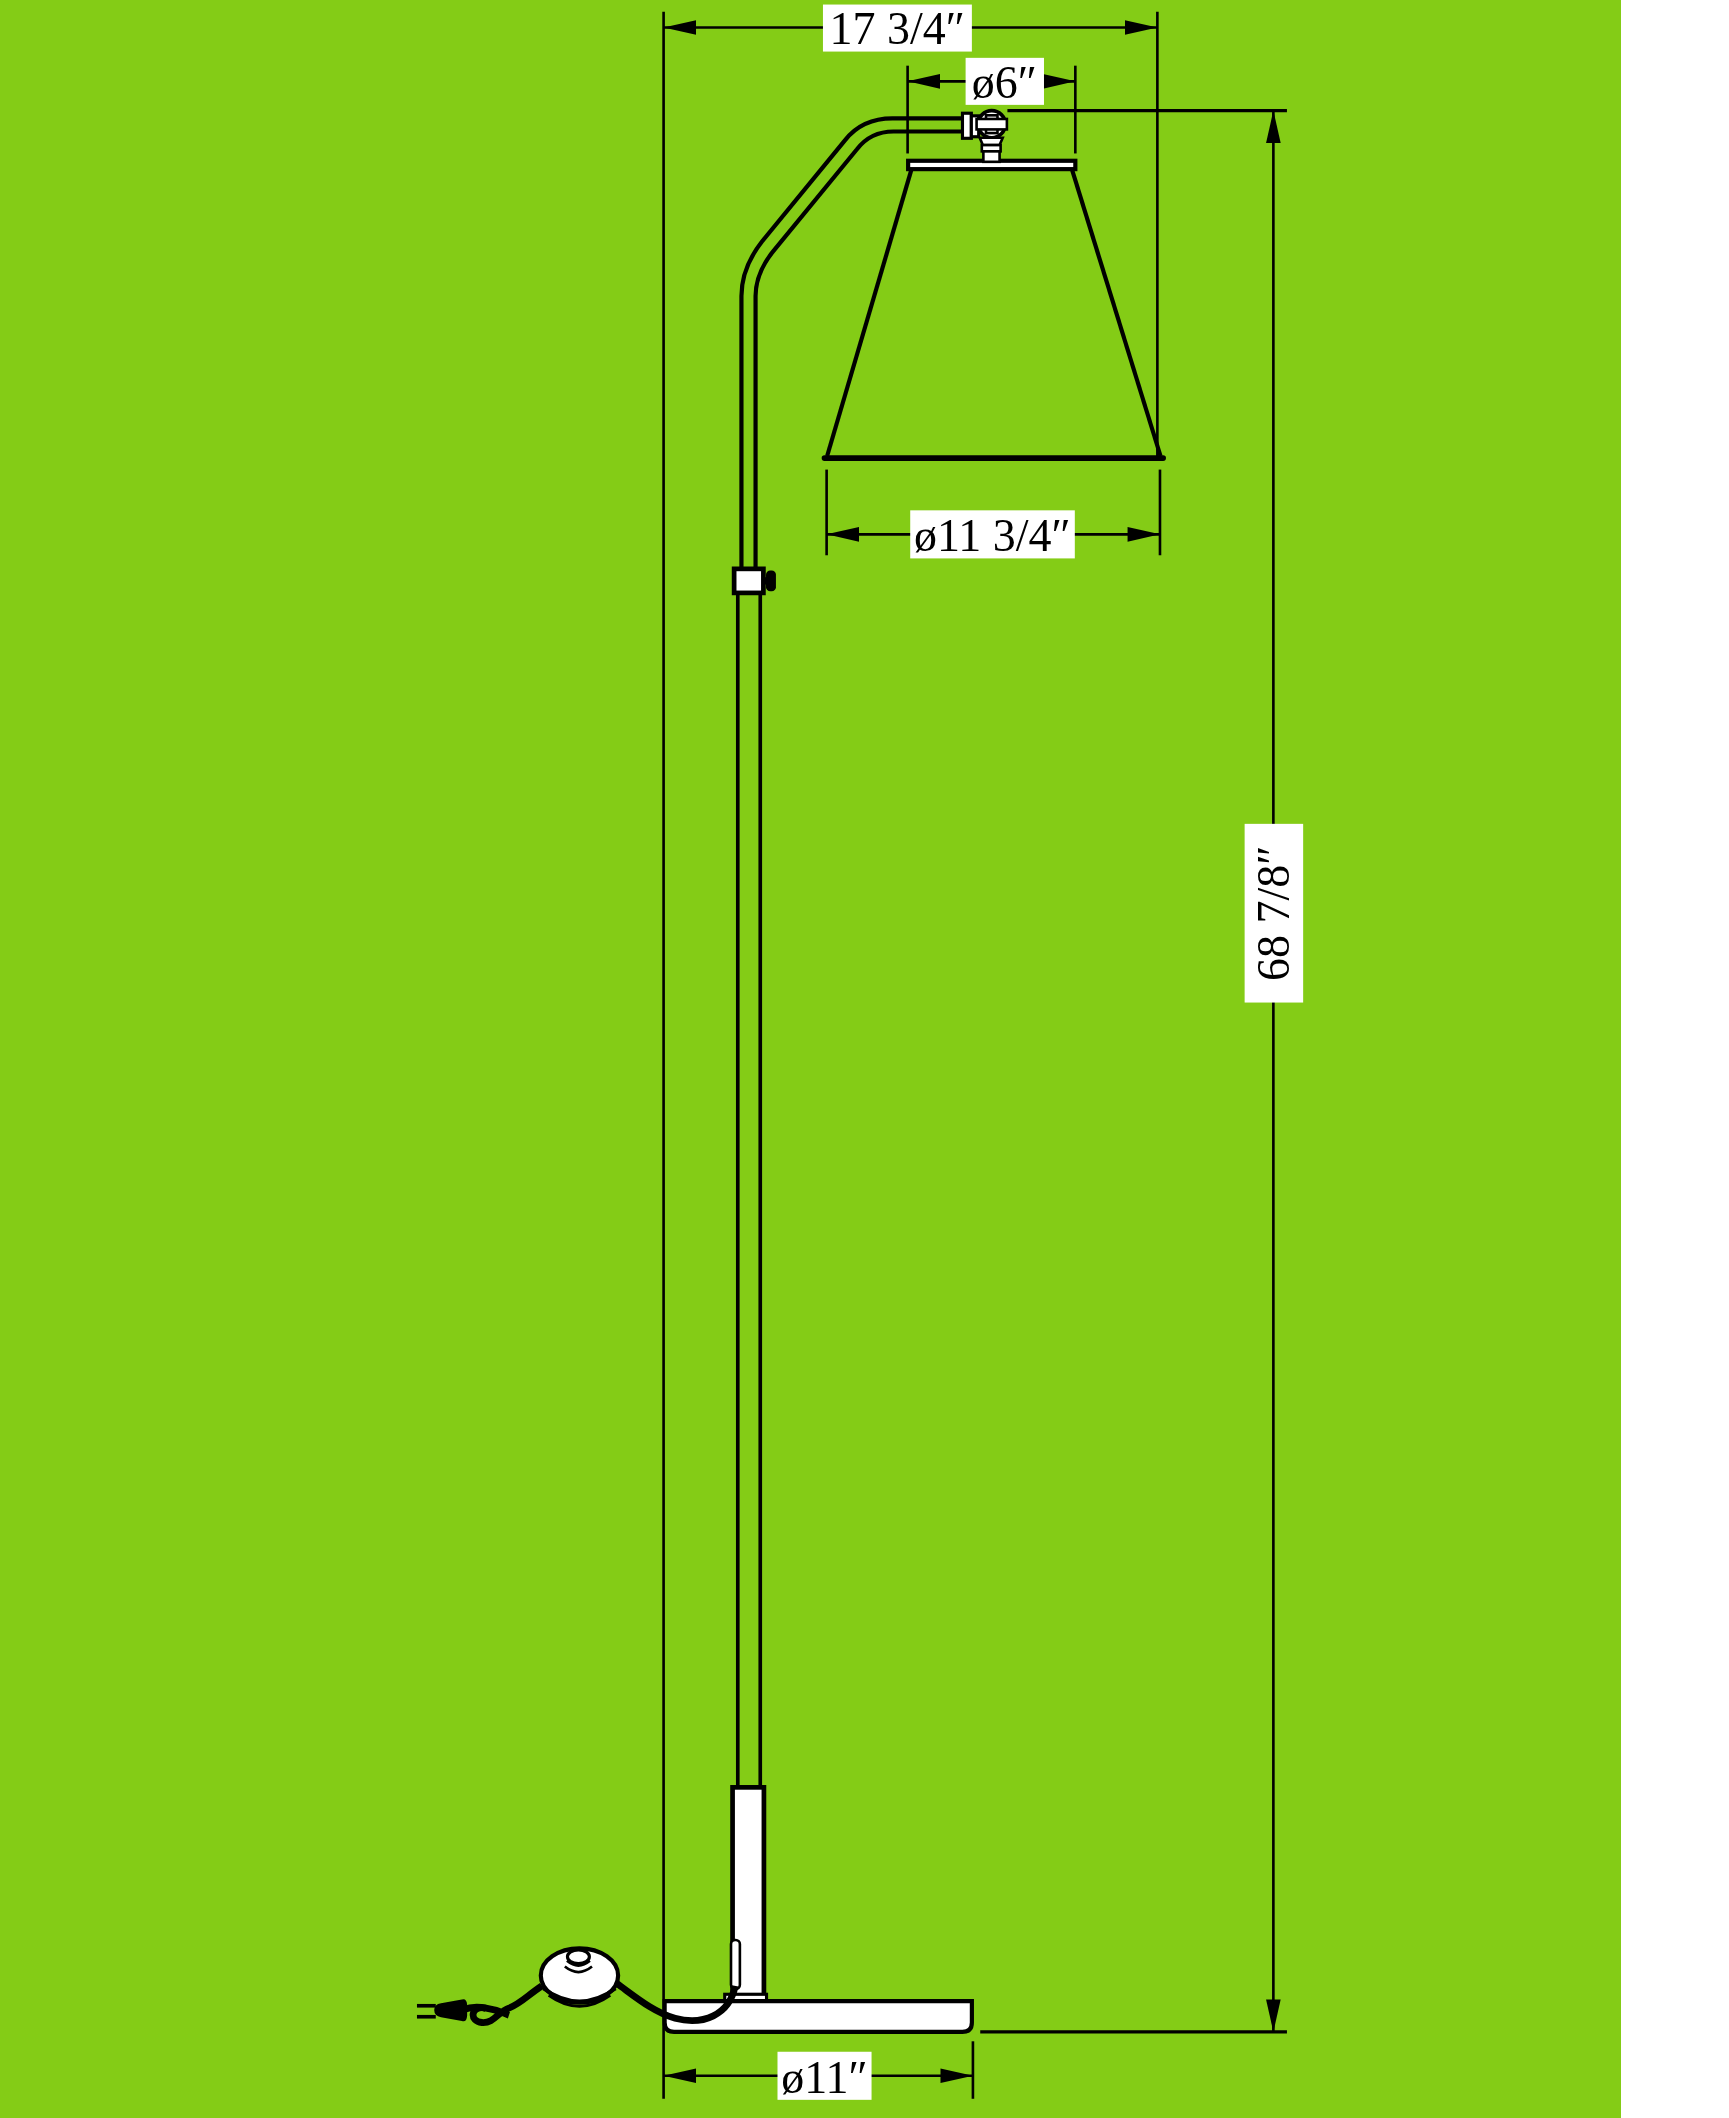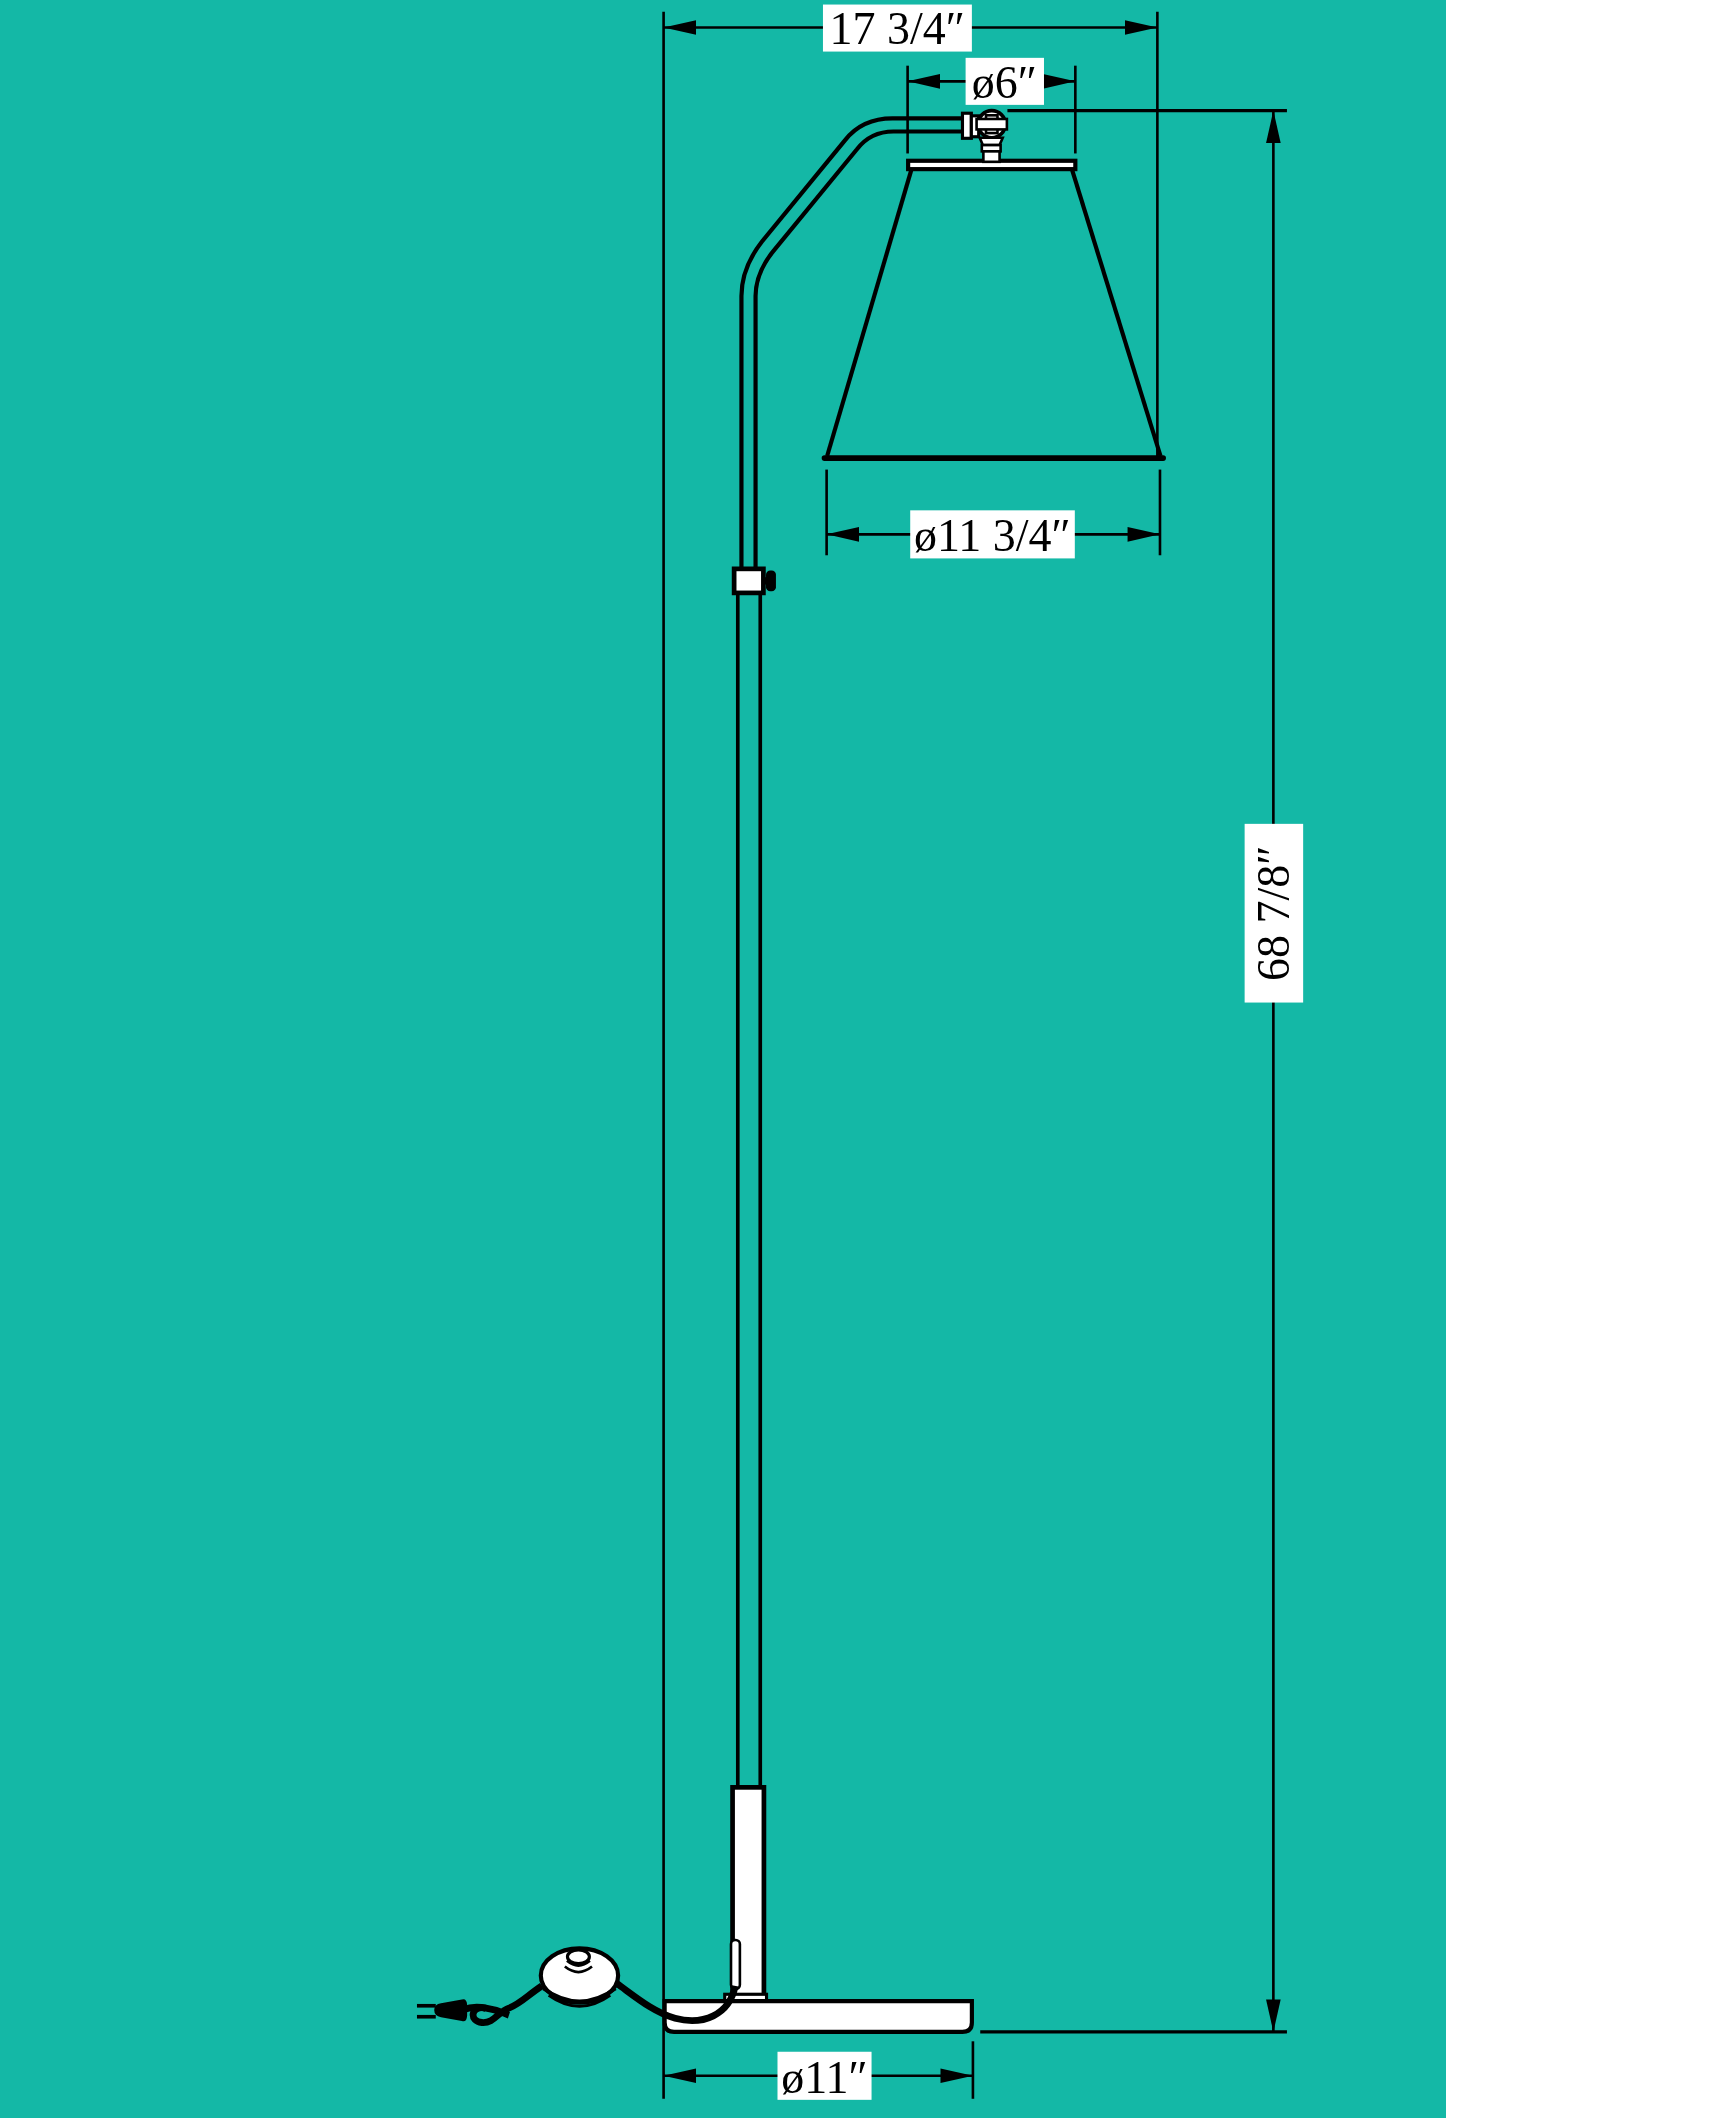--- a/index.html
+++ b/index.html
@@ -2,23 +2,23 @@
 <html style="font-size:8.4px"><head>
 <meta charset="utf-8">
 <style>
   html, body {
     margin: 0;
     padding: 0;
     background: #ffffff;
   }
   .canvas {
     position: relative;
-    width: 1446px;
+    width: 1621px;
     height: 2119px;
-    background: #14b8a6;
+    background: #84cc16;
     font-family: "Liberation Serif", serif;
   }
   svg { display: block; width: 1729px; height: 2119px; }
   .dim-text {
     font-family: "Liberation Serif", serif;
     font-size: 88px;
     fill: #000000;
   }
 </style>
 </head>

